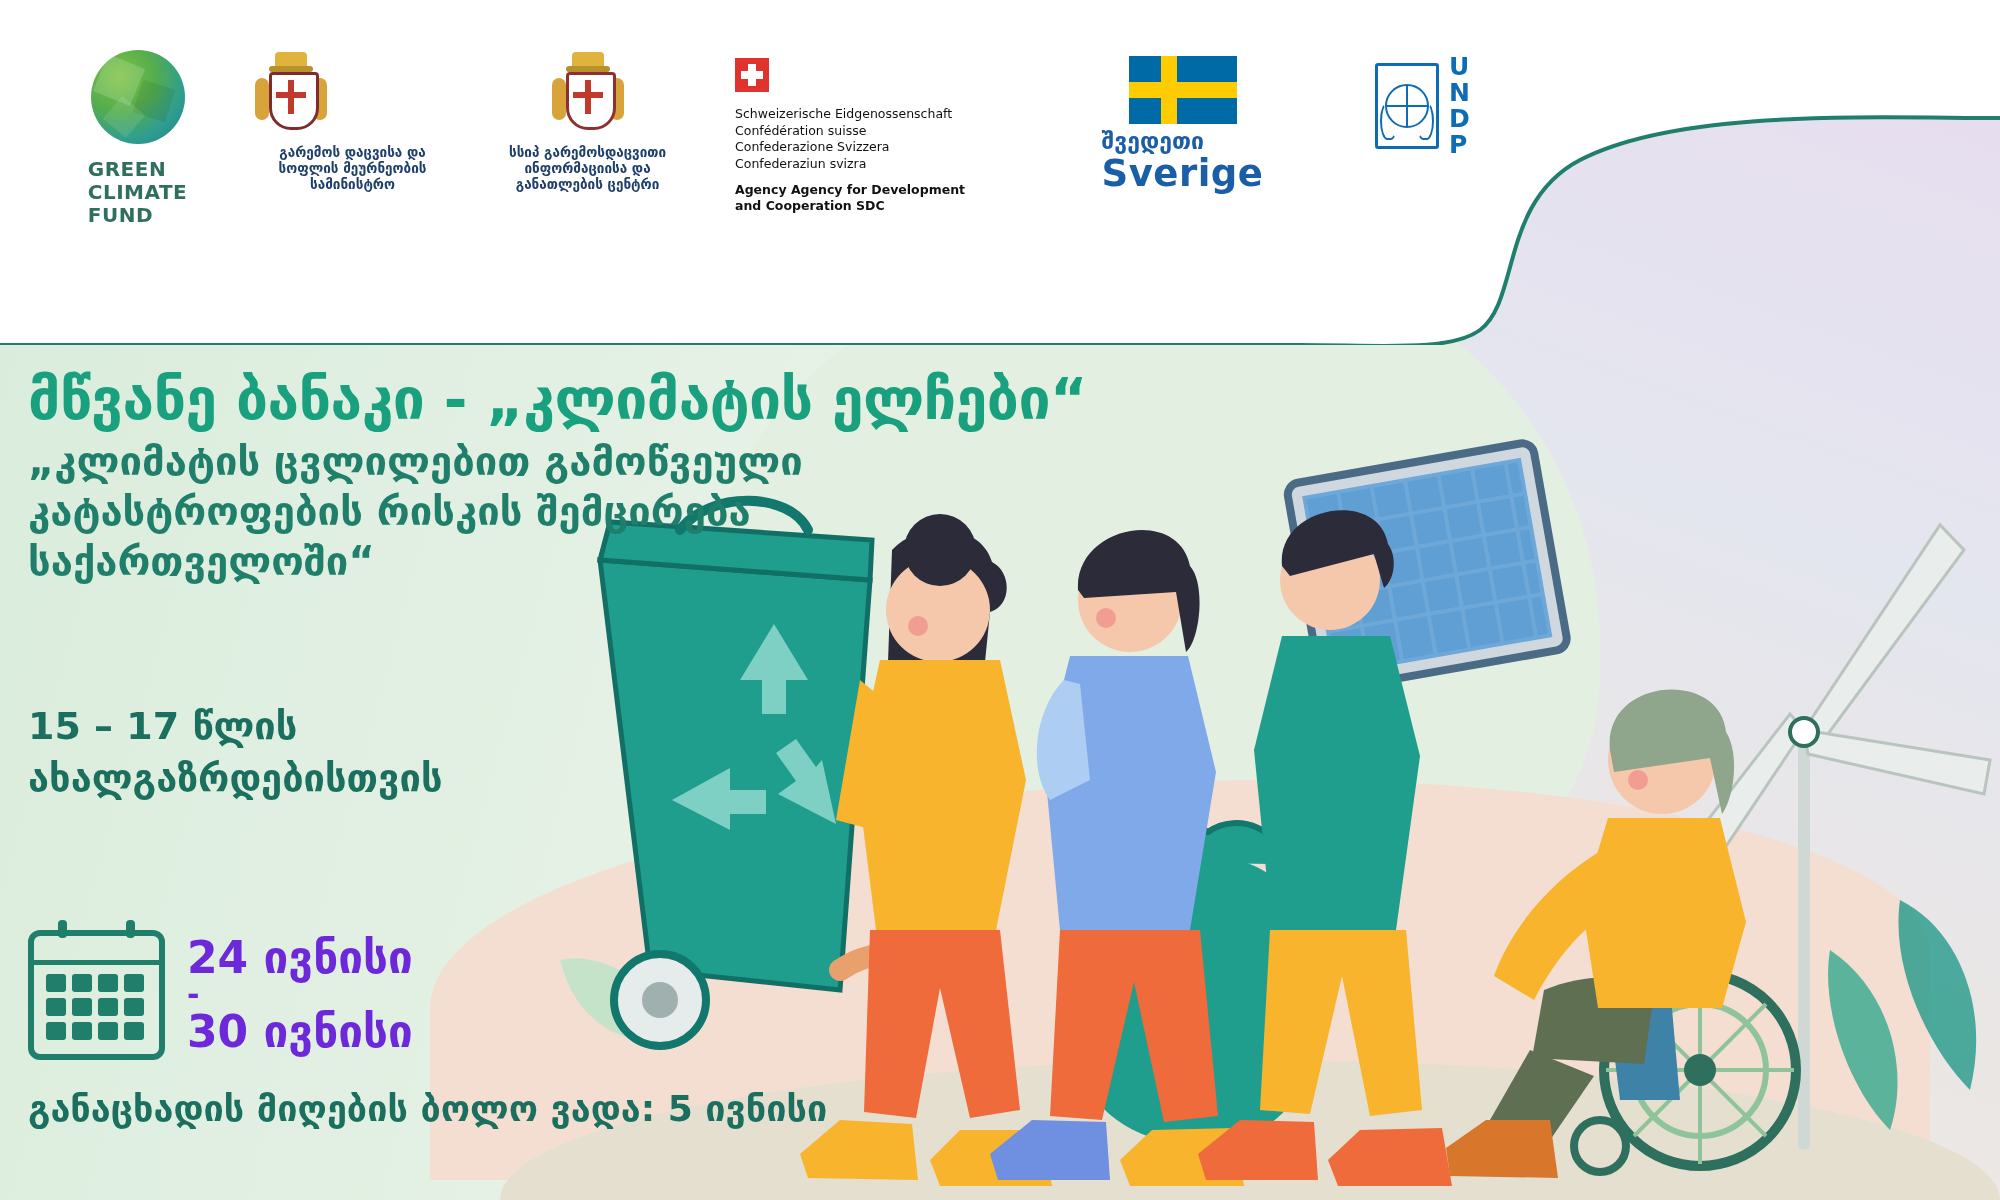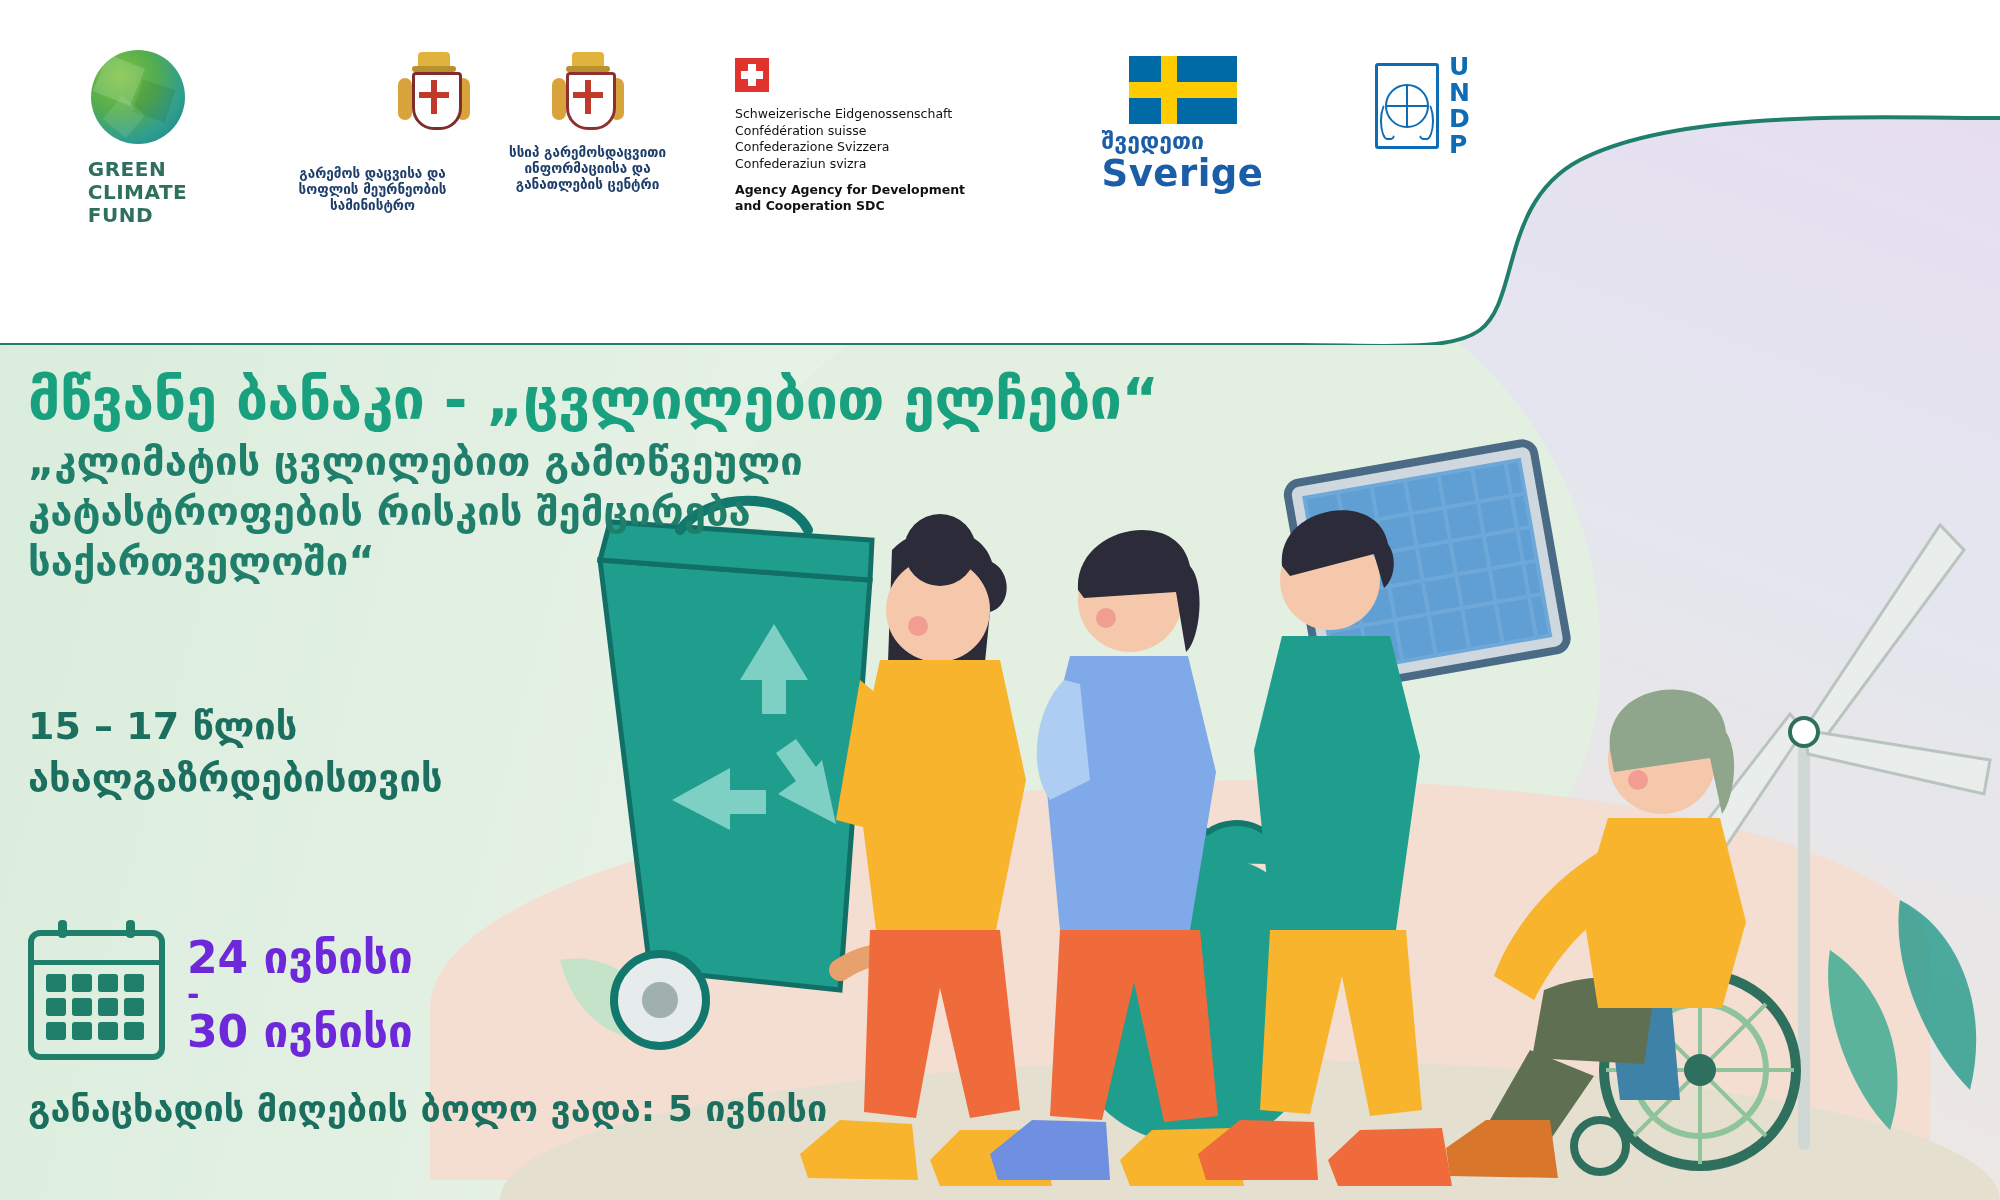--- a/index.html
+++ b/index.html
@@ -211,21 +211,21 @@
             <i class="facet f3"></i>
           </div>
       </div>
       <div class="gcf-text">
         <div>GREEN</div>
         <div>CLIMATE</div>
         <div>FUND</div>
       </div>
     </div>
 
-    <div class="logo-block" style="width:215px;align-items:flex-end;margin-left:10px;gap:21px;">
+    <div class="logo-block" style="width:215px;align-items:flex-start;margin-left:10px;">
       <div class="crest">
         <div class="crown"></div>
           <div class="lion-l"></div>
           <div class="lion-r"></div>
         <div class="shield"></div>
           <div class="cross-v"></div>
           <div class="cross-h"></div>
       </div>
       <div class="min-cap" style="text-align:center;">გარემოს დაცვისა და სოფლის მეურნეობის სამინისტრო</div>
     </div>
@@ -372,21 +372,21 @@
         <circle cx="1122" cy="330" r="54" fill="#f6c8ab"></circle>
         <path d="M1070 320 c-8 -72 110 -82 116 -18 c14 22 8 66 -4 82 l-12 -56 -96 14z" fill="#8fa58c"></path>
         <circle cx="1098" cy="350" r="10" fill="#f08a86" opacity=".7"></circle>
         <path d="M1068 388 h112 l26 104 -24 86 h-124 l-16 -104z" fill="#f7b42c"></path>
         <path d="M1062 420 c-50 30 -90 76 -108 126 l40 24 c24 -46 52 -76 82 -92z" fill="#f7b42c"></path>
       </g>
     </svg>
   </div>
 
   <div class="content">
-    <div class="title">მწვანე ბანაკი - „ცვლილებით ელჩები“</div>
+    <div class="title">მწვანე ბანაკი - „კლიმატის ელჩები“</div>
     <div class="subtitle">„კლიმატის ცვლილებით გამოწვეული კატასტროფების რისკის შემცირება საქართველოში“</div>
 
     <div class="audience">
       <div>15 – 17 წლის</div>
       <div>ახალგაზრდებისთვის</div>
     </div>
 
     <div class="dates">
       <div class="cal">
         <div class="ring r1"></div>

